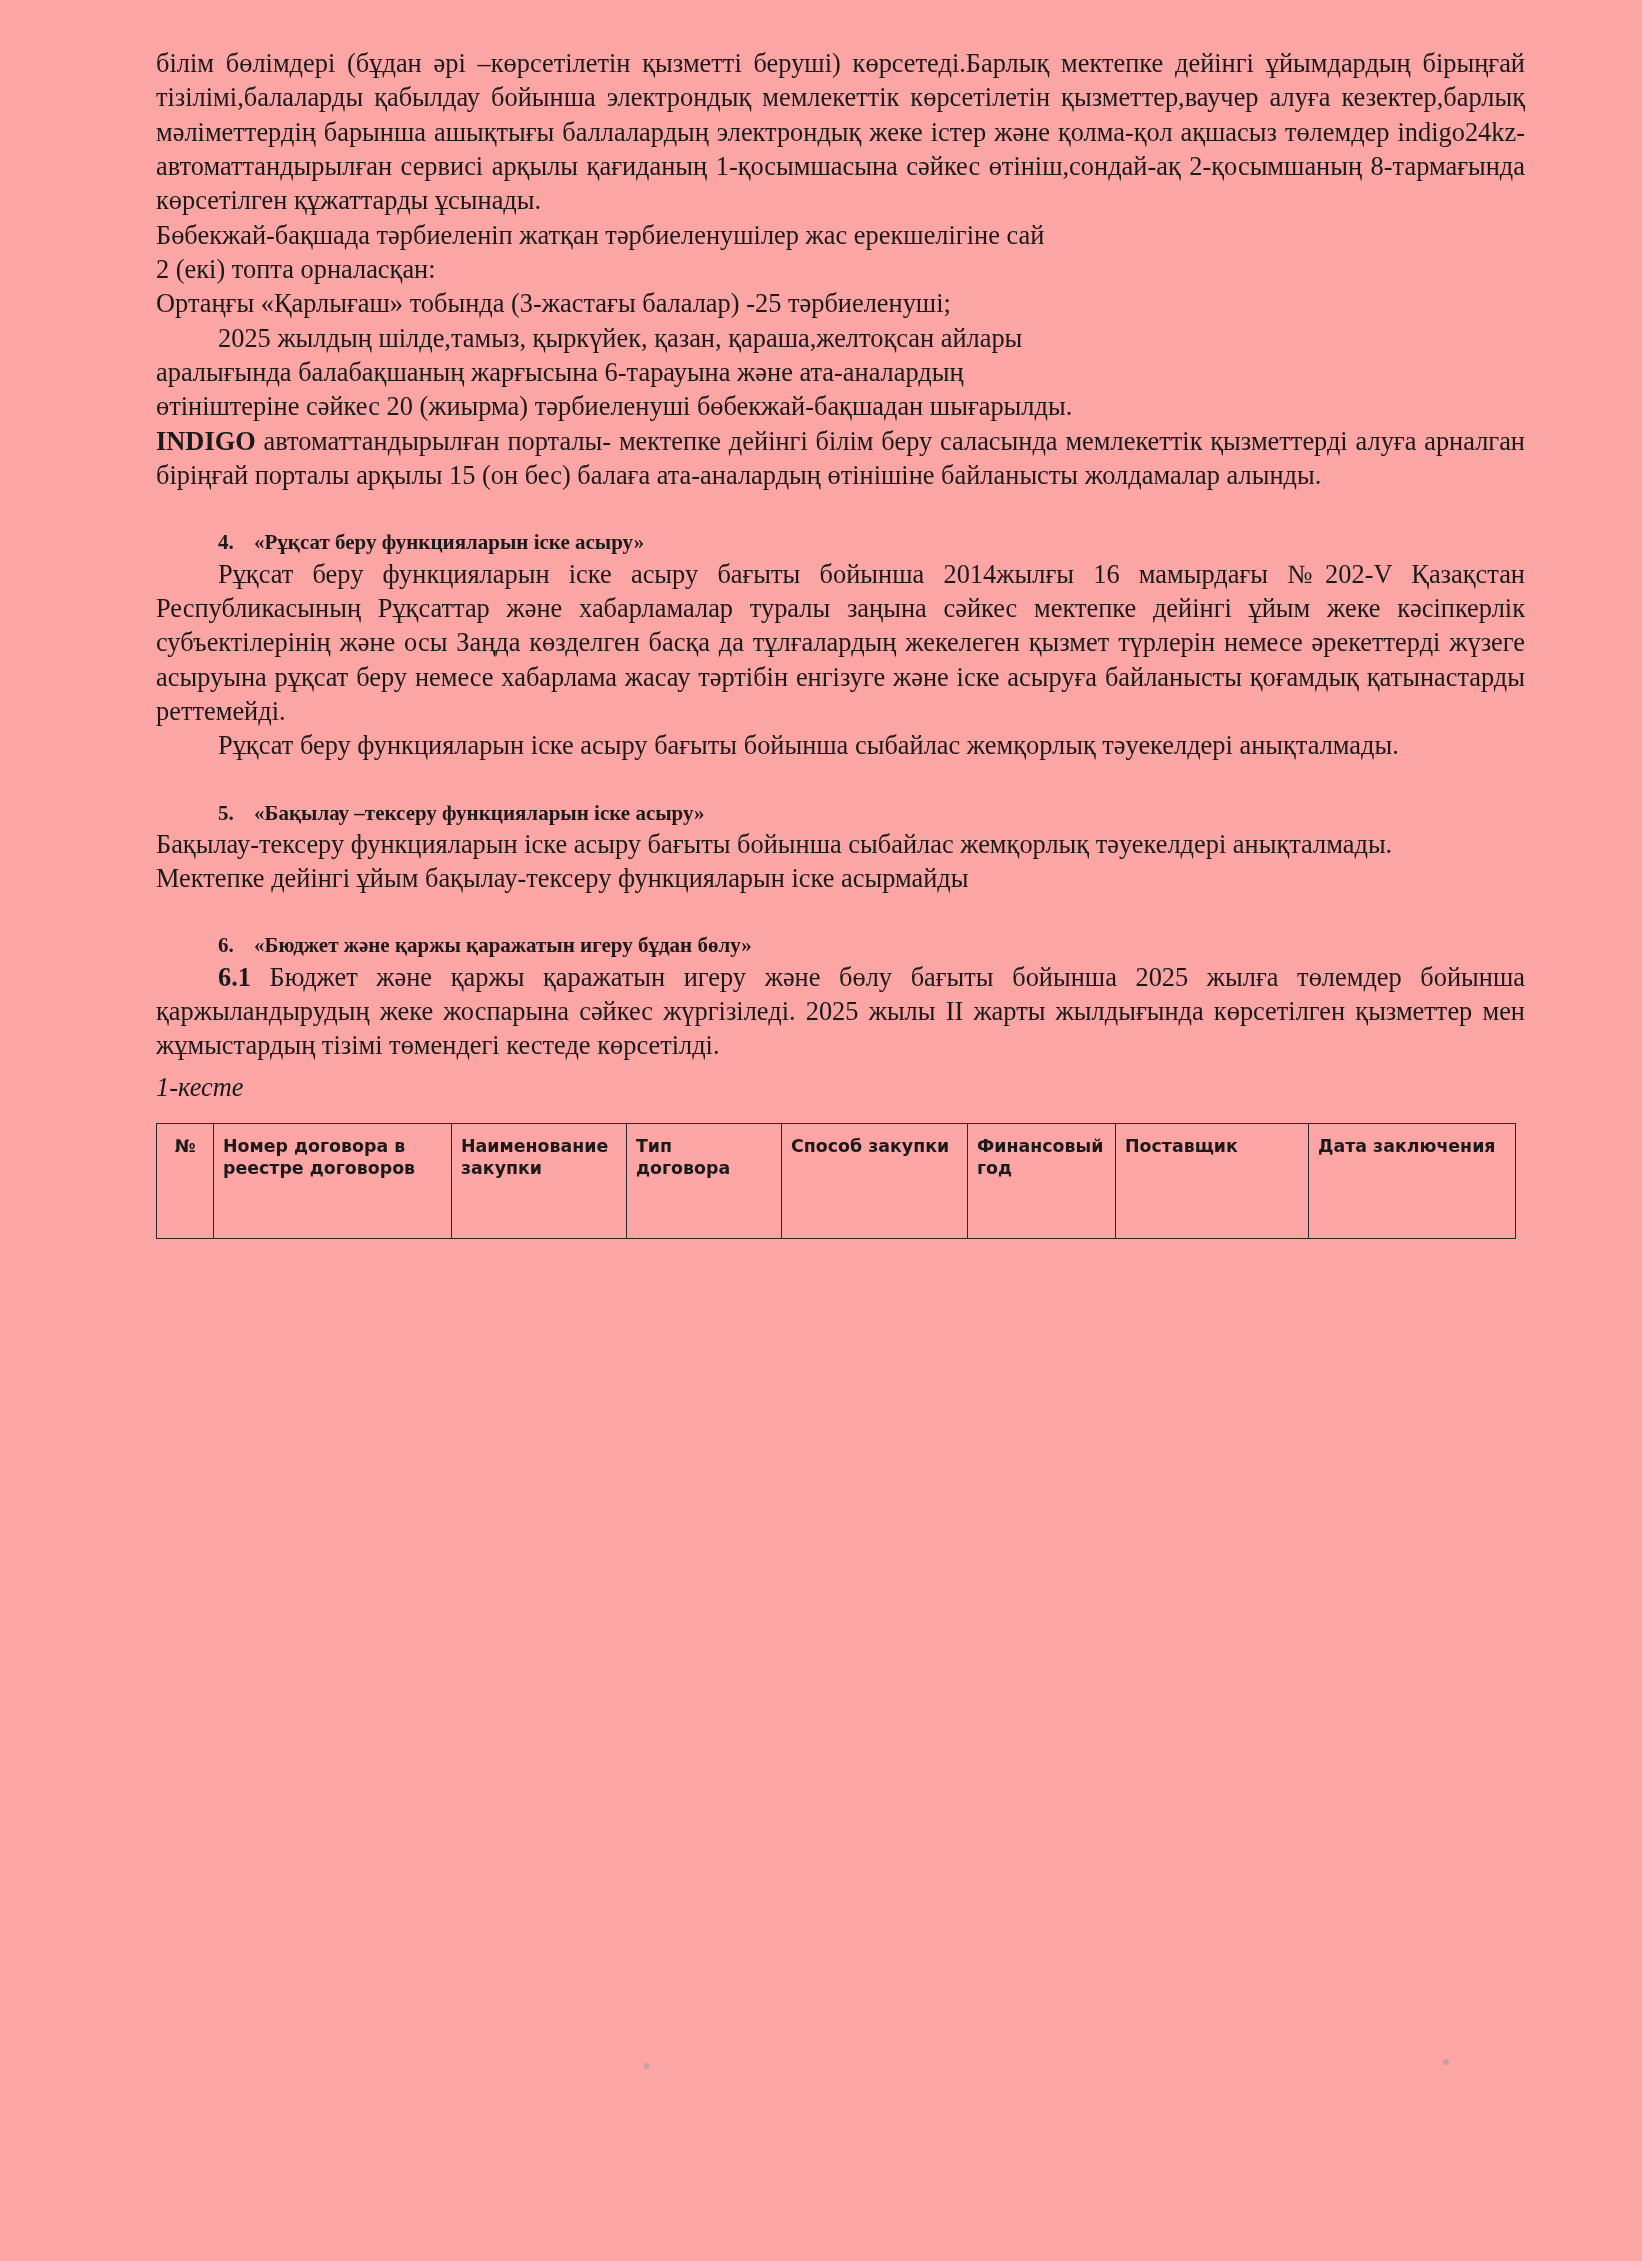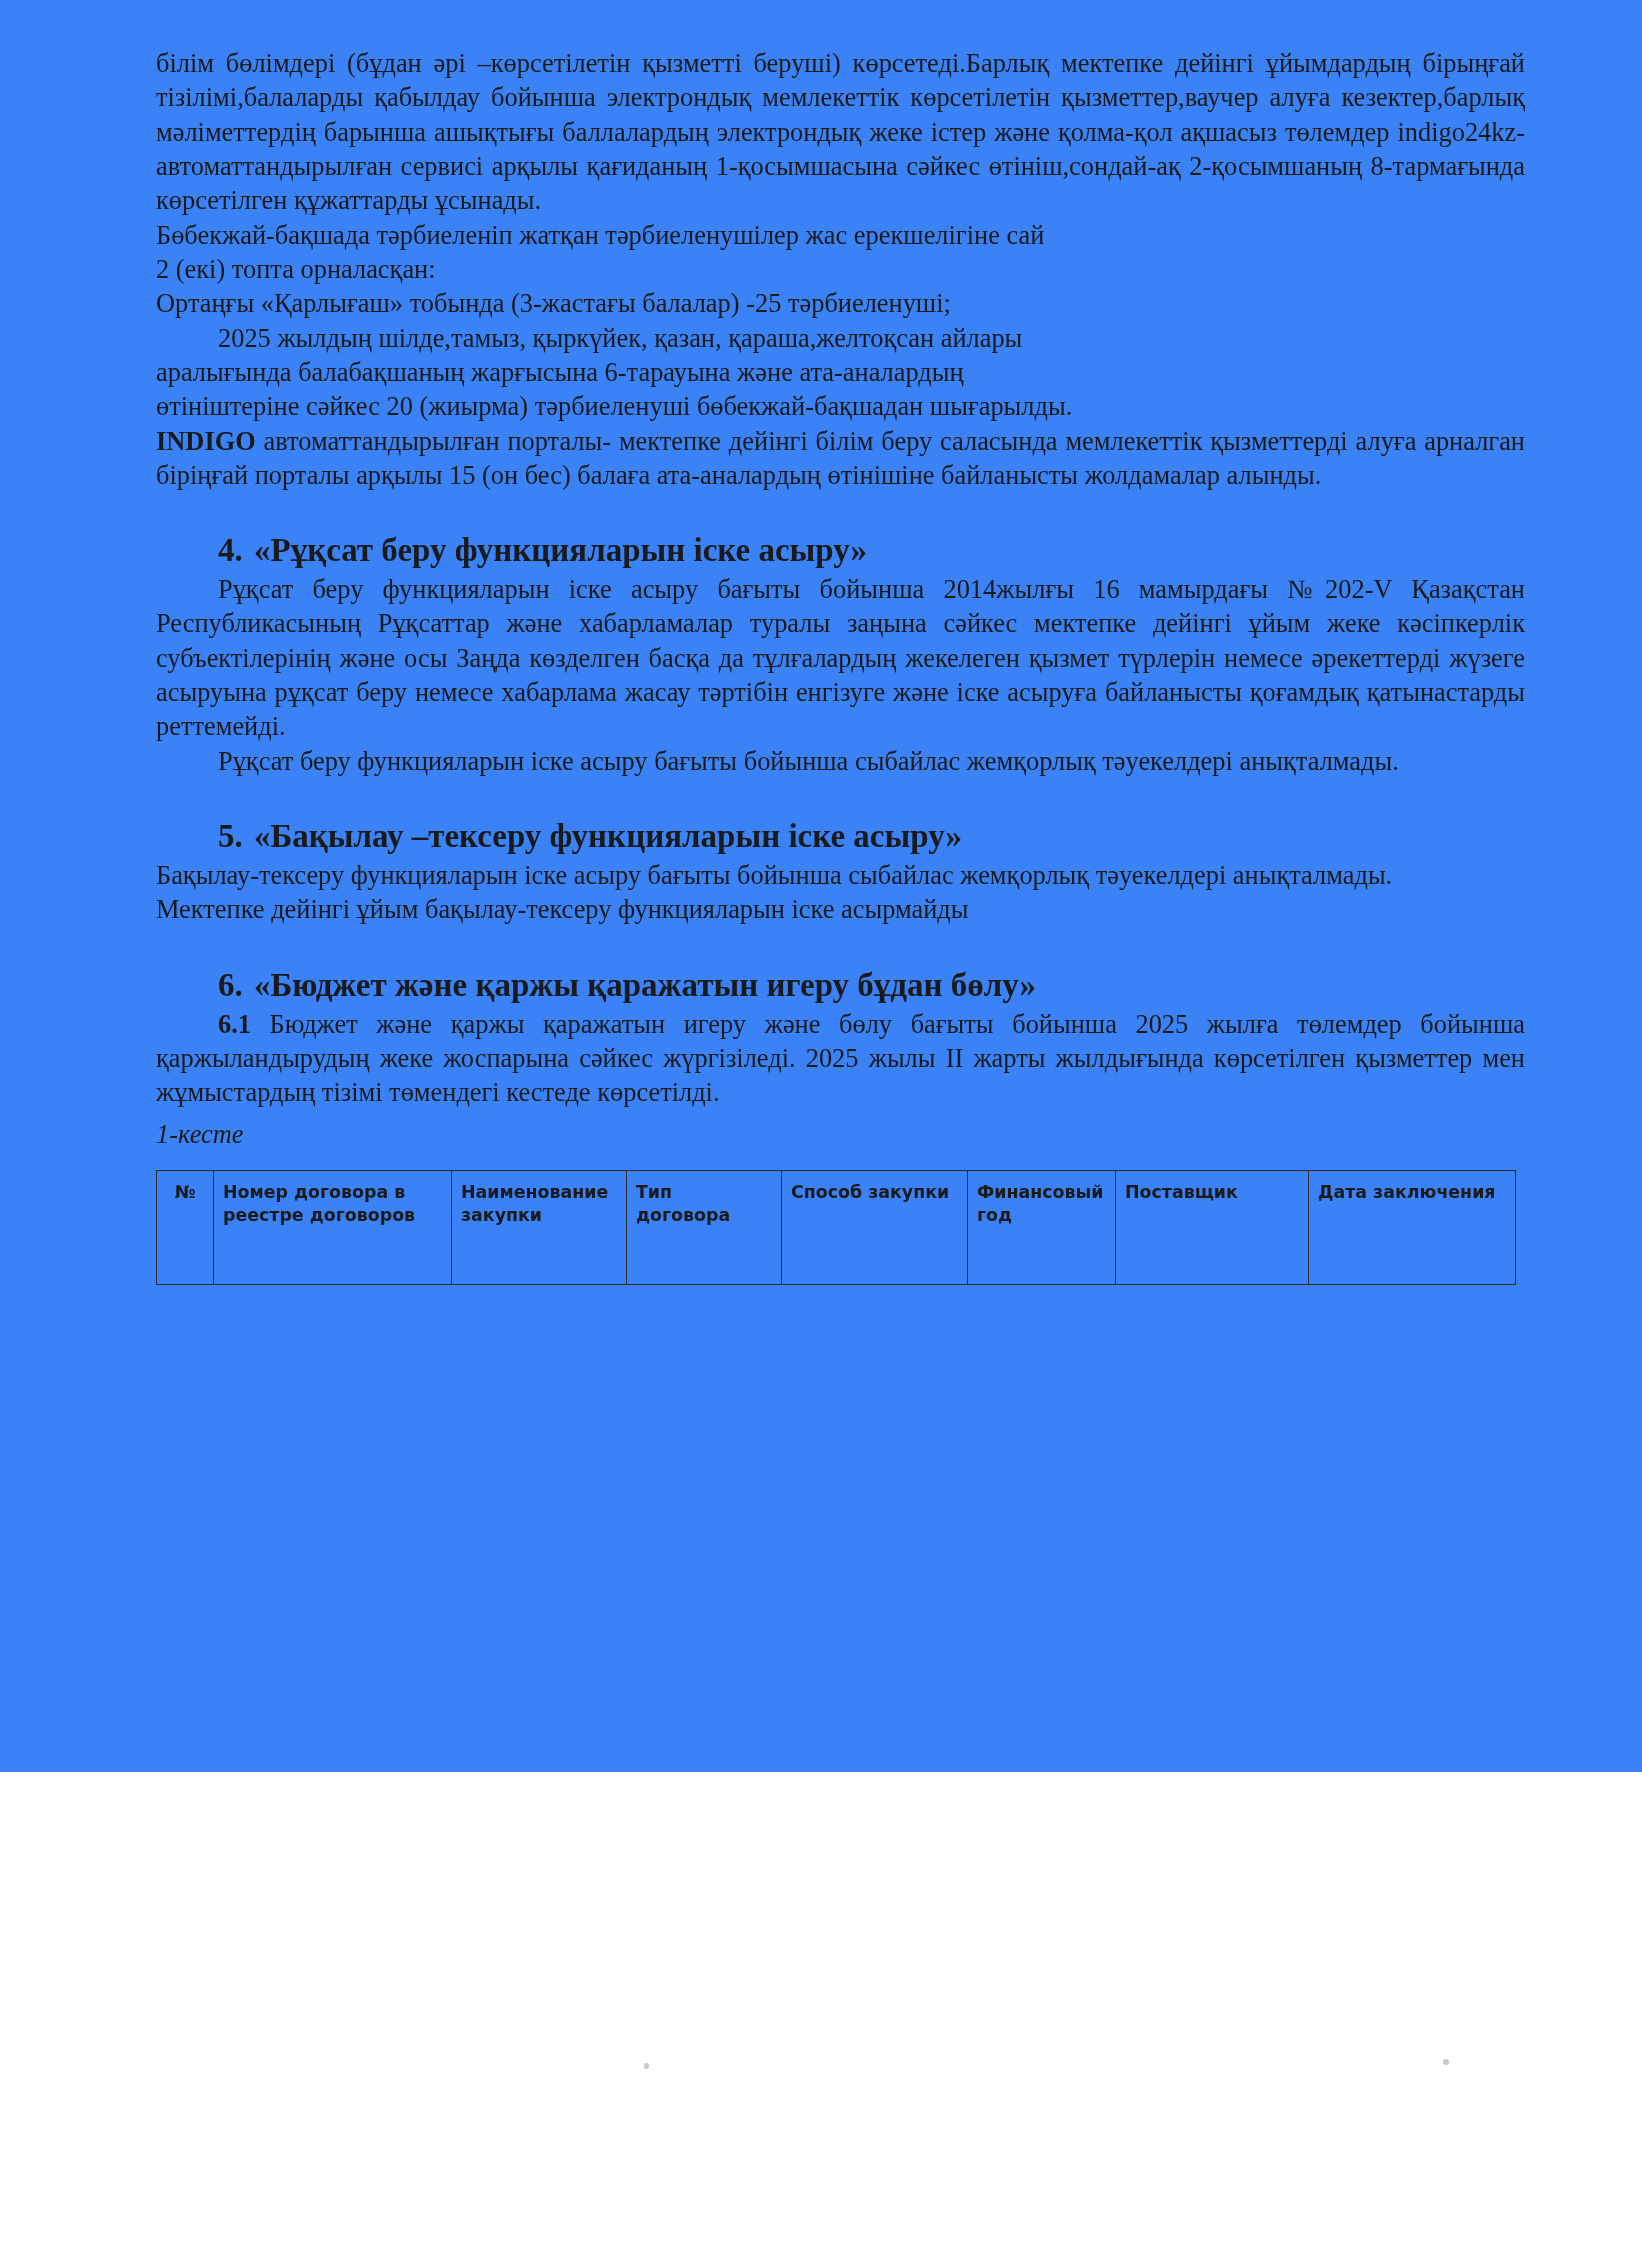--- a/index.html
+++ b/index.html
@@ -12,22 +12,22 @@
     height: 2261px;
     font-family: "Liberation Serif", serif;
     color: #1a1a1a;
     position: relative;
     overflow: hidden;
   }
   .page {
     position: absolute;
     left: 0; top: 0;
     width: 1643px;
-    height: 1772px;
-    background: #3b82f6;
+    height: 2261px;
+    background: #fca5a5;
   }
   .content {
     position: absolute;
     left: 156px;
     top: 46px;
     width: 1369px;
   }
   p {
     margin: 0;
     font-size: 26.4px;
@@ -35,21 +35,21 @@
     text-align: justify;
     text-justify: inter-word;
   }
   p.nojust { text-align: left; }
   .indent-lg { text-indent: 62px; }
   .bold { font-weight: bold; }
   .italic { font-style: italic; }
 
   .section-head {
     margin: 0;
-    font-size: 33px;
+    font-size: 21px;
     font-weight: bold;
     line-height: 1.30;
     padding-left: 62px;
   }
   .section-head .num {
     display: inline-block;
     width: 36px;
   }
   .gap-lg { height: 37px; }
 

